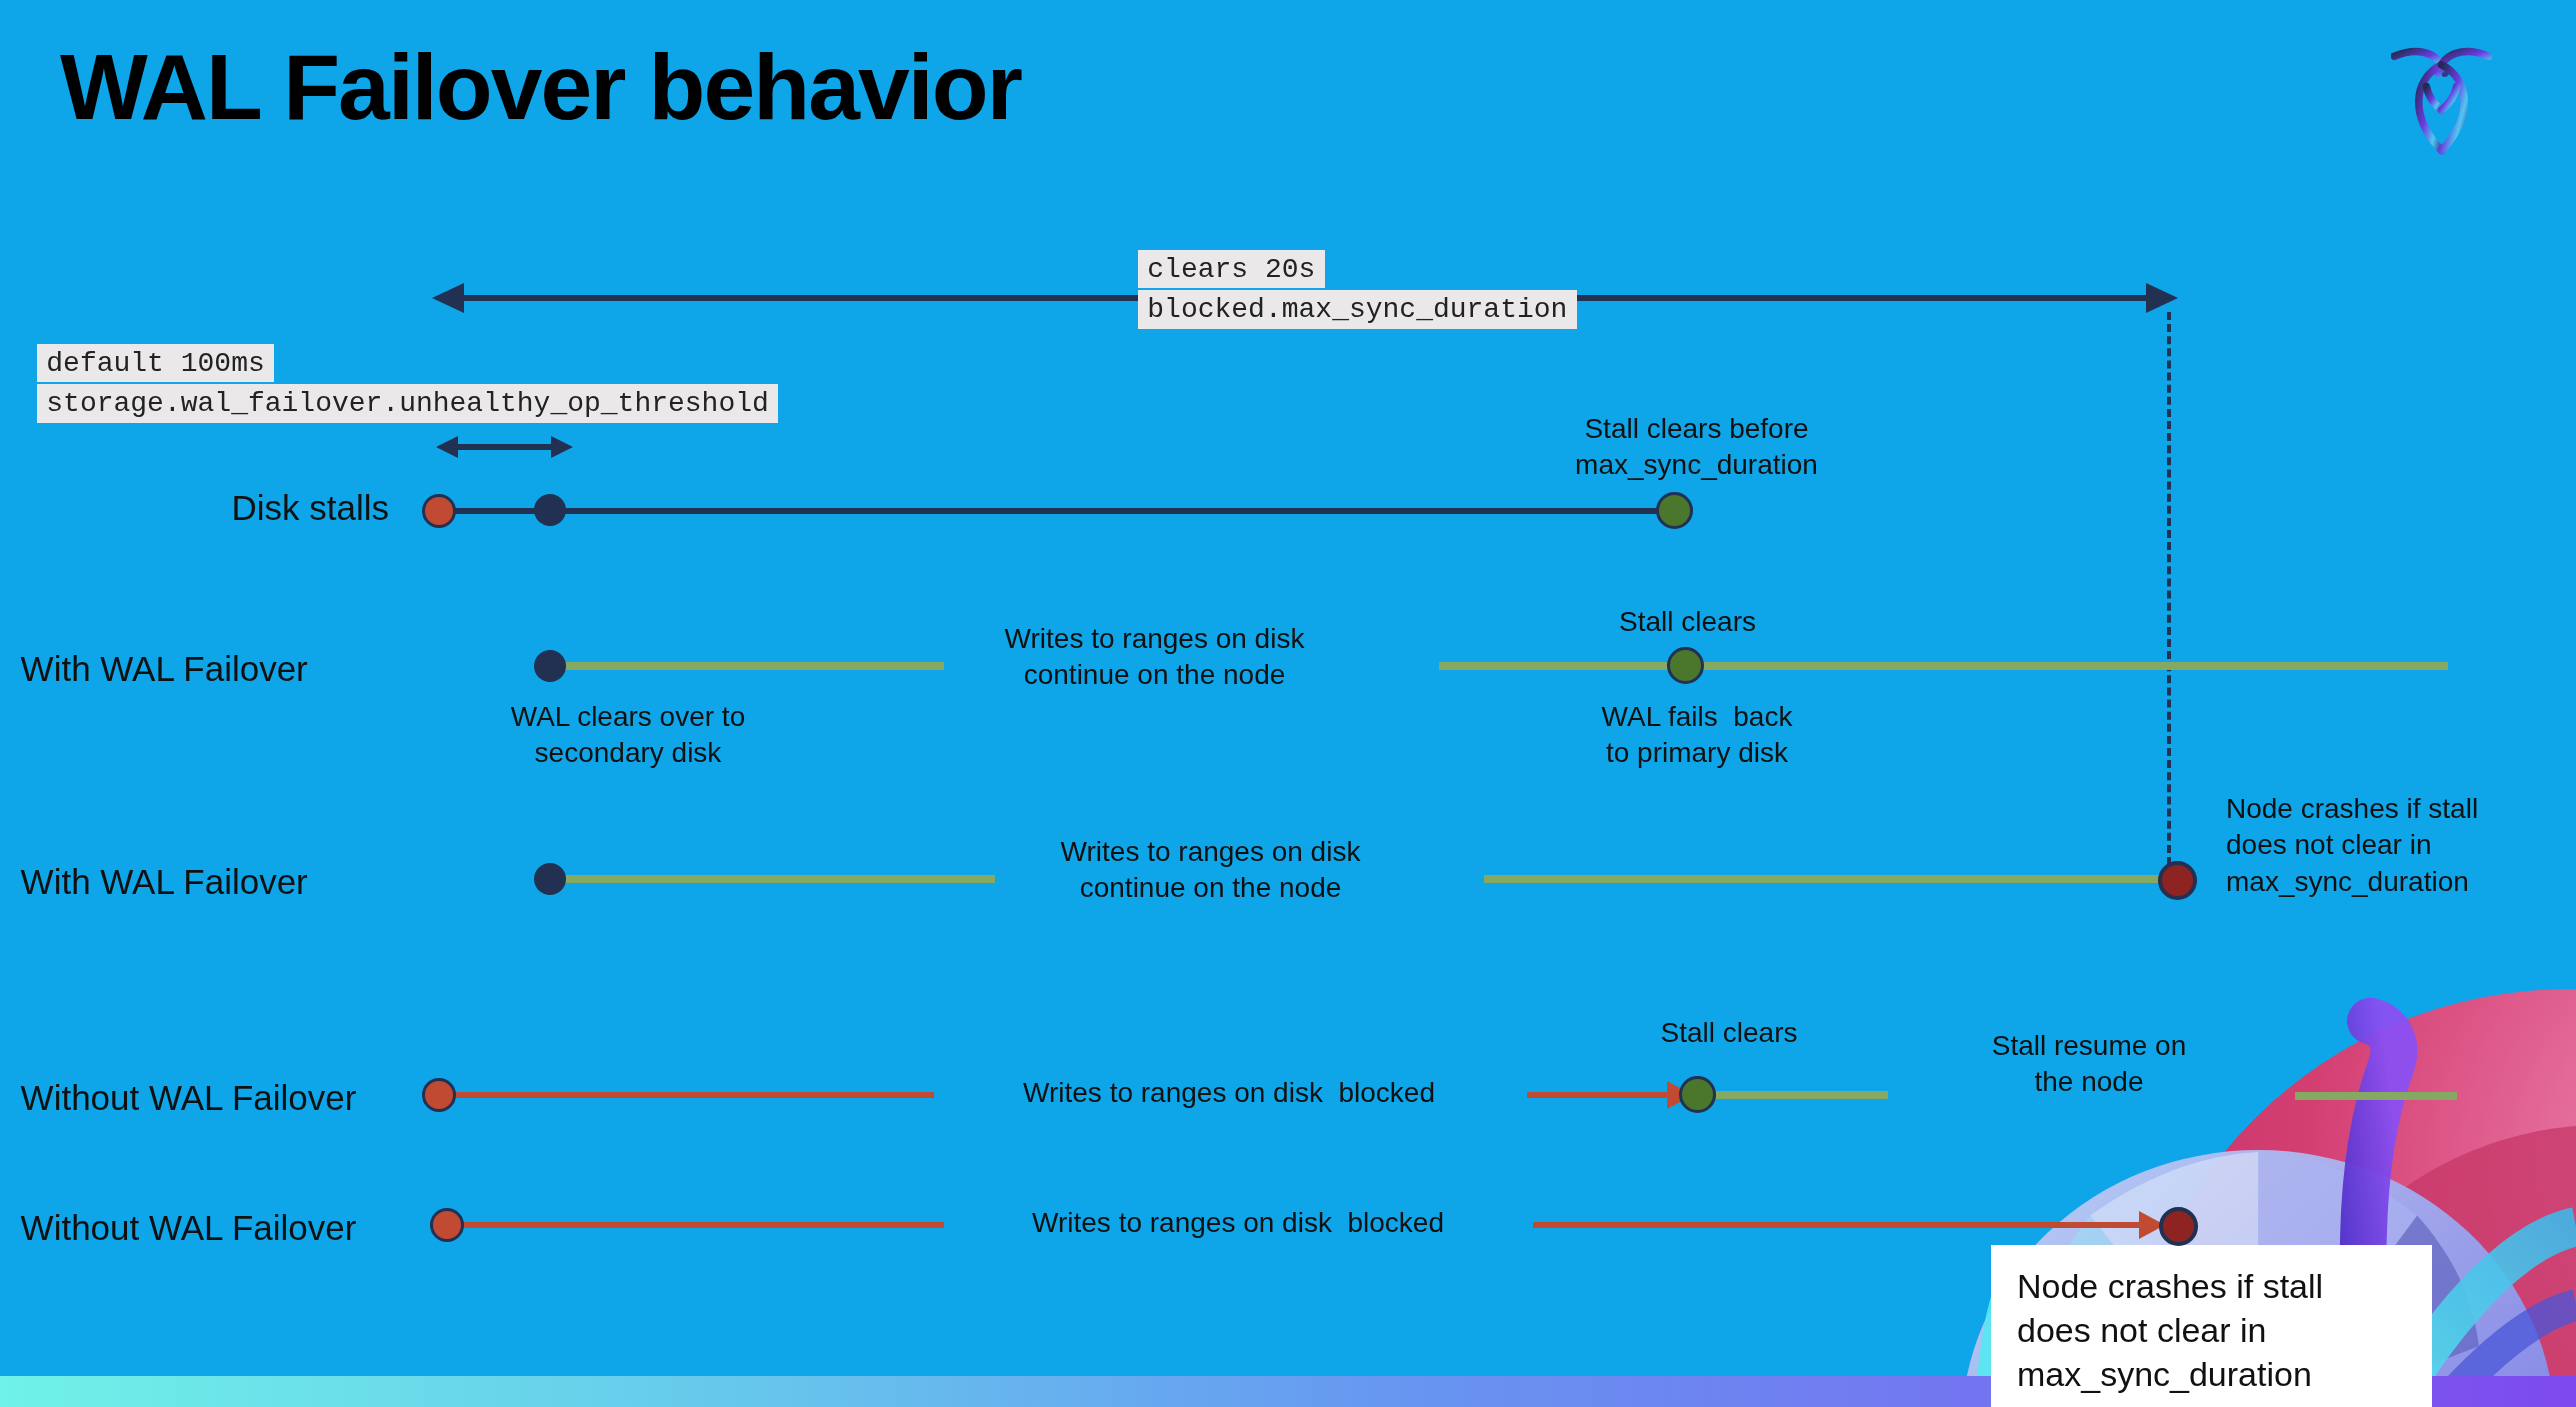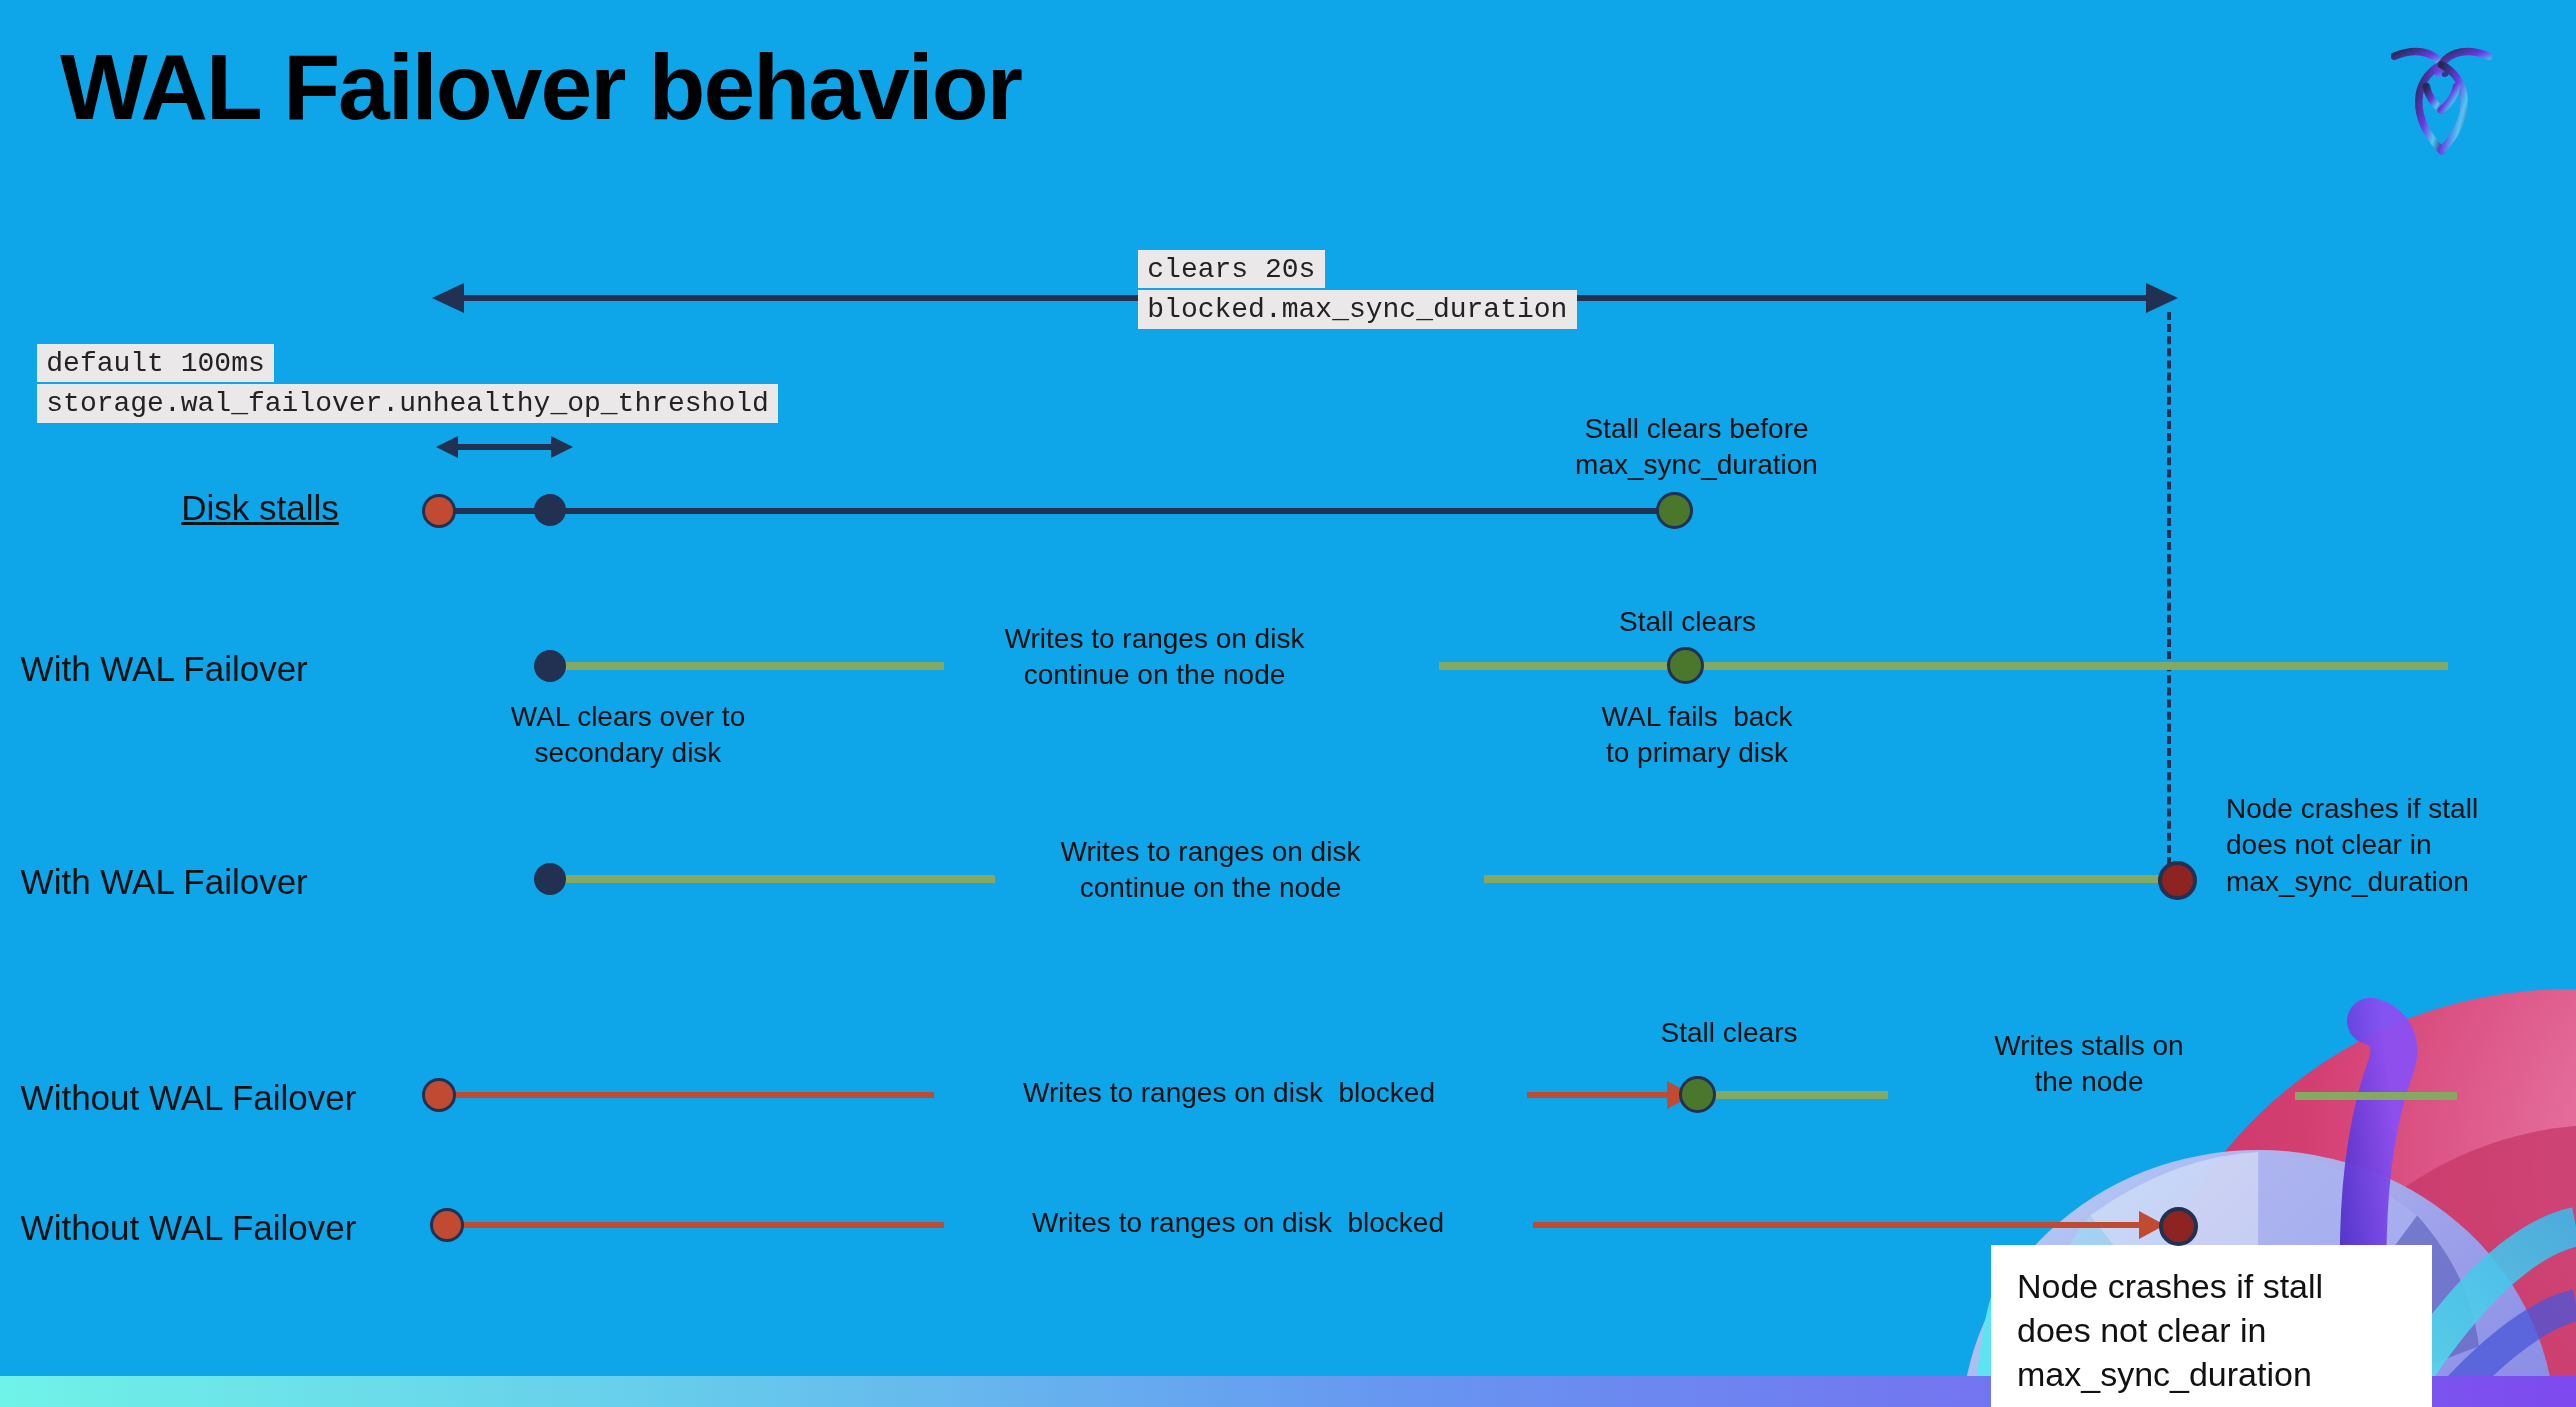--- a/index.html
+++ b/index.html
@@ -136,21 +136,21 @@
   </div>
   <div class="ann ann-thresh">
     <div class="code-line">default 100ms</div>
     <div class="code-line">storage.wal_failover.unhealthy_op_threshold</div>
   </div>
 
   <div class="seg arrow-small-line"></div>
   <div class="tri tri-sm-left"></div>
   <div class="tri tri-sm-right"></div>
 
-  <div class="row-label" style="left:131px;top:488px;width:258px;text-align:center;text-decoration:underline;">Disk stalls</div>
+  <div class="row-label" style="left:131px;top:488px;width:258px;text-align:right;">Disk stalls</div>
   <div class="seg navy-line" style="left:439px;top:508px;width:1236px;"></div>
   <div class="dot dot-red" style="left:422px;top:494px;"></div>
   <div class="dot dot-navy" style="left:534px;top:494px;"></div>
   <div class="dot dot-green" style="left:1656px;top:492px;"></div>
   <div class="note" style="left:1505px;top:411px;width:383px;">Stall clears before
 max_sync_duration</div>
 
   <div class="row-label" style="left:20.6px;top:649px;">With WAL Failover</div>
   <div class="dot dot-navy" style="left:534px;top:650px;"></div>
   <div class="seg green-line" style="left:563px;top:662px;width:381px;"></div>
@@ -177,21 +177,21 @@
 
   <div class="row-label" style="left:20.6px;top:1078px;">Without WAL Failover</div>
   <div class="dot dot-red" style="left:422px;top:1078px;"></div>
   <div class="seg red-line" style="left:452px;top:1092px;width:482px;"></div>
   <div class="note" style="left:944px;top:1075px;width:570px;">Writes to ranges on disk  blocked</div>
   <div class="seg red-line" style="left:1527px;top:1092px;width:142px;"></div>
   <div class="tri tri-red-1"></div>
   <div class="dot dot-green" style="left:1679px;top:1076px;"></div>
   <div class="seg green-line" style="left:1716px;top:1091px;width:172px;"></div>
   <div class="note" style="left:1589px;top:1015px;width:280px;">Stall clears</div>
-  <div class="note" style="left:1935px;top:1028px;width:308px;">Writes stalls on
+  <div class="note" style="left:1935px;top:1028px;width:308px;">Stall resume on
 the node</div>
   <div class="seg green-line" style="left:2295px;top:1092px;width:162px;"></div>
 
   <div class="row-label" style="left:20.6px;top:1208px;">Without WAL Failover</div>
   <div class="dot dot-red" style="left:430px;top:1208px;"></div>
   <div class="seg red-line" style="left:460px;top:1222px;width:484px;"></div>
   <div class="note" style="left:953px;top:1205px;width:570px;">Writes to ranges on disk  blocked</div>
   <div class="seg red-line" style="left:1533px;top:1222px;width:609px;"></div>
   <div class="tri tri-red-2"></div>
   <div class="dot dot-darkred" style="left:2159px;top:1207px;"></div>

